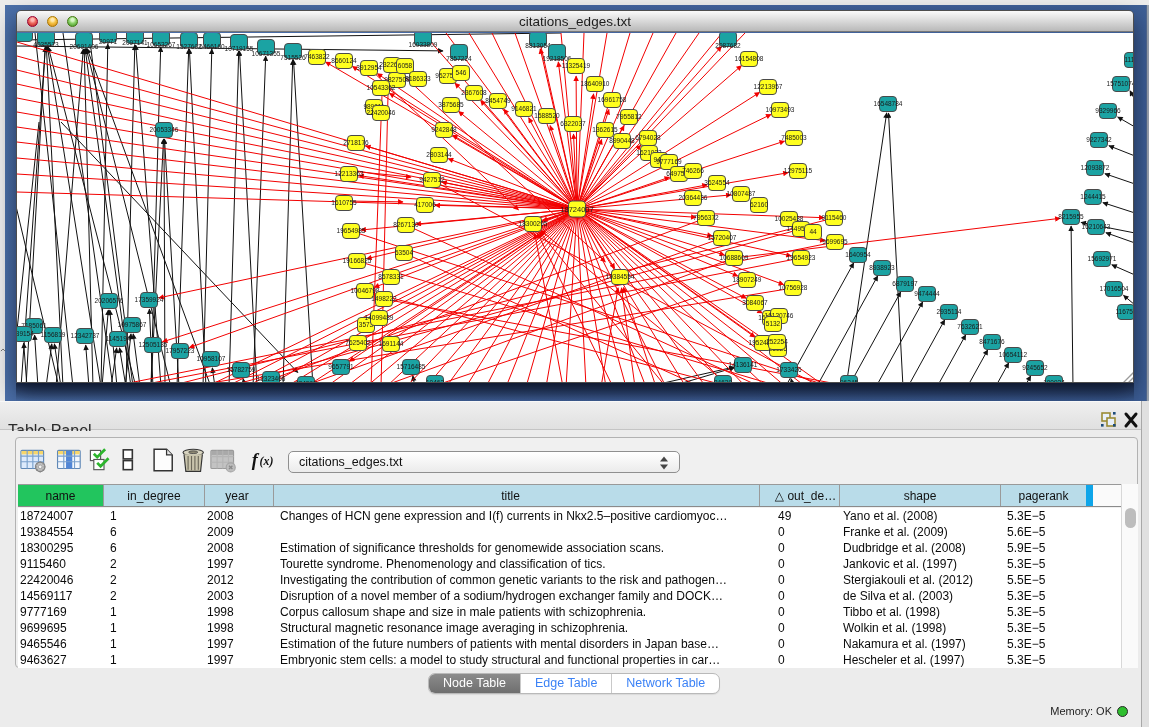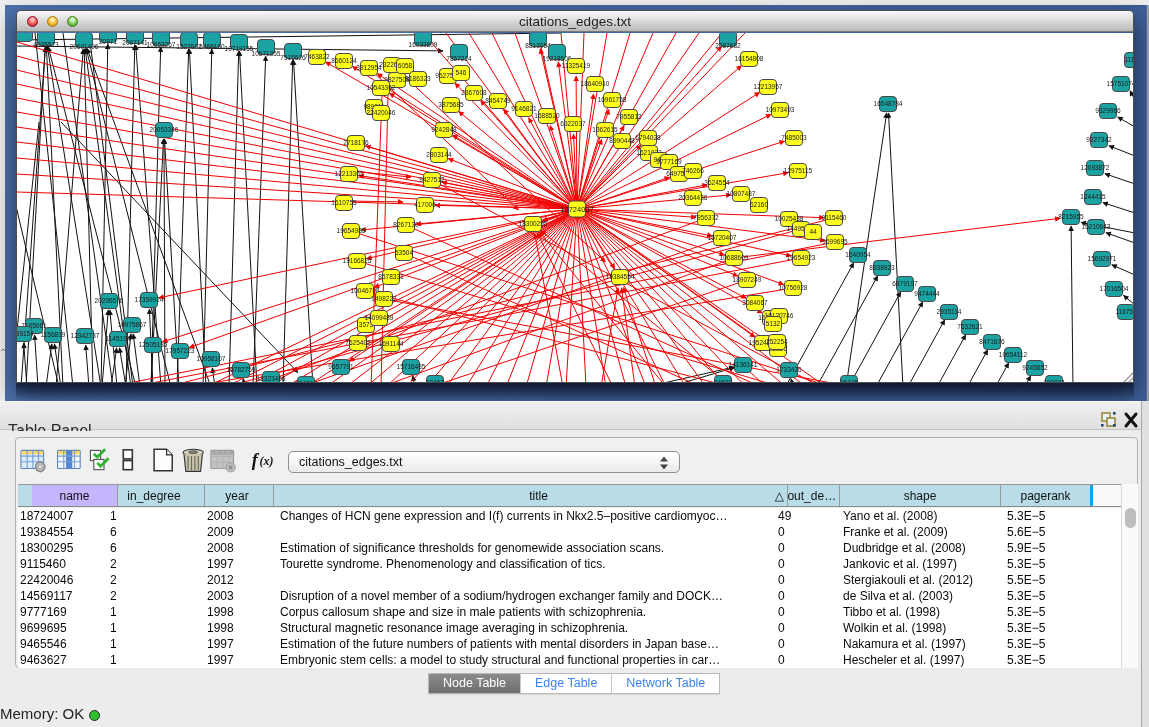--- a/index.html
+++ b/index.html
@@ -24,25 +24,25 @@
 .tr div{position:absolute;top:1px;overflow:hidden}
 .c0{left:2px;width:86px}
 .c1{left:92px;width:94px}
 .c2{left:189px;width:70px}
 .c3{left:262px;width:492px}
 .c4{left:760px;width:66px}
 .c5{left:825px;width:160px;}
 .c6{left:989px;width:92px}
 #vscroll{position:absolute;left:1105px;top:46px;width:17px;height:184px;background:#fafafa;border-left:1px solid #d8d8d8}
 #vthumb{position:absolute;left:2.5px;top:24px;width:11px;height:20px;border-radius:6px;background:#bdbdbd}
-#tabs{left:428px;top:673px;height:21px;border:1px solid #b9b9b9;border-radius:0;background:#fff;overflow:hidden;box-shadow:0 1px 1px rgba(0,0,0,.08)}
+#tabs{left:428px;top:673px;height:21px;border:1px solid #b9b9b9;border-radius:7px;background:#fff;overflow:hidden;box-shadow:0 1px 1px rgba(0,0,0,.08)}
 #tabs div{float:left;height:100%;font-size:12.5px;line-height:19px;padding:0 14px;color:#3b82f6}
 #tabs .sel{background:linear-gradient(#8b8b8b,#6f6f6f);color:#fff}
 #tabs .dv{padding:0;width:1px;background:#c9c9c9}
-#memory{left:0;top:705px;width:1141px;height:22px;font-size:15px;color:#222;text-align:left}
+#memory{left:0;top:705px;width:1141px;height:22px;font-size:11px;color:#222;text-align:right}
 #memory .dot{display:inline-block;width:11px;height:11px;border-radius:50%;background:#2fbf2f;border:1px solid #2a2a2a;vertical-align:-2px;margin-left:5px;margin-right:13px}
 </style></head>
 <body>
 <div class="abs" id="desktop">
     <div class="redge"></div>
   </div>
 <div class="abs" id="shadowband"></div>
 <div class="abs" id="win">
   <div id="titlebar">
     <div id="title">citations_edges.txt</div>
@@ -621,27 +621,27 @@
  <text x="11" y="16" font-size="10.5" font-family="Liberation Serif,serif" font-style="italic" font-weight="bold" fill="#111">(x)</text>
 </g>
 </svg>
   <div id="combo">citations_edges.txt
     <svg width="14" height="16" style="position:absolute;right:8px;top:3px" viewBox="0 0 14 16">
         <path d="M7 1.5 L11 6.5 L3 6.5 z" fill="#444"></path>
         <path d="M7 14.5 L11 9.5 L3 9.5 z" fill="#444"></path>
       </svg>
   </div>
   <div id="thead">
-    <div style="left:14px;width:86px;background:#c4b5fd">name</div>
+    <div style="left:0;width:86px;background:#22c55e">name</div>
     <div style="left:86px;width:101px">in_degree</div>
     <div style="left:183px;width:73px">year</div>
-    <div style="left:272px;width:498px">title</div>
+    <div style="left:244px;width:498px">title</div>
     <div style="left:754px;width:68px">△ out_de…</div>
     <div style="left:822px;width:161px">shape</div>
-    <div style="left:983px;width:92px;border-right:3px solid #0ea5e9">pagerank</div>
+    <div style="left:983px;width:92px;border-right:7px solid #0ea5e9">pagerank</div>
     <div style="left:1075px;width:28px;background:#fafafa;border-right:0"></div>
   </div>
   <div id="tbody">
       <div class="tr">
         <div class="c0">18724007</div>
         <div class="c1">1</div>
         <div class="c2">2008</div>
         <div class="c3">Changes of HCN gene expression and I(f) currents in Nkx2.5–positive cardiomyoc…</div>
         <div class="c4">49</div>
         <div class="c5">Yano et al. (2008)</div>
@@ -670,20 +670,21 @@
         <div class="c2">1997</div>
         <div class="c3">Tourette syndrome. Phenomenology and classification of tics.</div>
         <div class="c4">0</div>
         <div class="c5">Jankovic et al. (1997)</div>
         <div class="c6">5.3E−5</div>
       </div>
       <div class="tr">
         <div class="c0">22420046</div>
         <div class="c1">2</div>
         <div class="c2">2012</div>
+        <div class="c3">Investigating the contribution of common genetic variants to the risk and pathogen…</div>
         <div class="c4">0</div>
         <div class="c5">Stergiakouli et al. (2012)</div>
         <div class="c6">5.5E−5</div>
       </div>
       <div class="tr">
         <div class="c0">14569117</div>
         <div class="c1">2</div>
         <div class="c2">2003</div>
         <div class="c3">Disruption of a novel member of a sodium/hydrogen exchanger family and DOCK…</div>
         <div class="c4">0</div>

